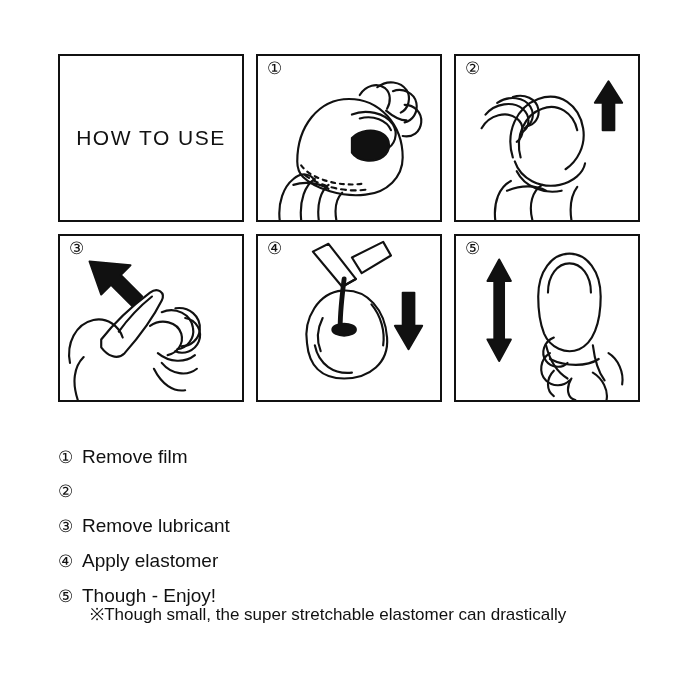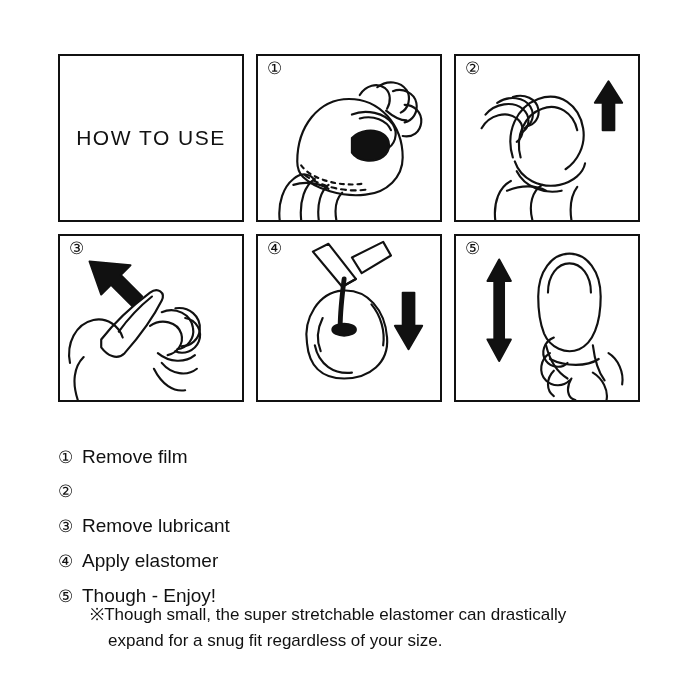--- a/index.html
+++ b/index.html
@@ -265,16 +265,15 @@
       <span class="caption-text">Apply elastomer</span>
     </div>
     <div class="caption-item">
       <span class="caption-mark">⑤</span>
       <span class="caption-text">Though - Enjoy!</span>
     </div>
   </div>
 
   <div class="note">
     <div>※Though small, the super stretchable elastomer can drastically</div>
-    <div class="note-line2">expand for a snug fit regardless of your size.</div>
   </div>
 
 </div>
 
 </body></html>

